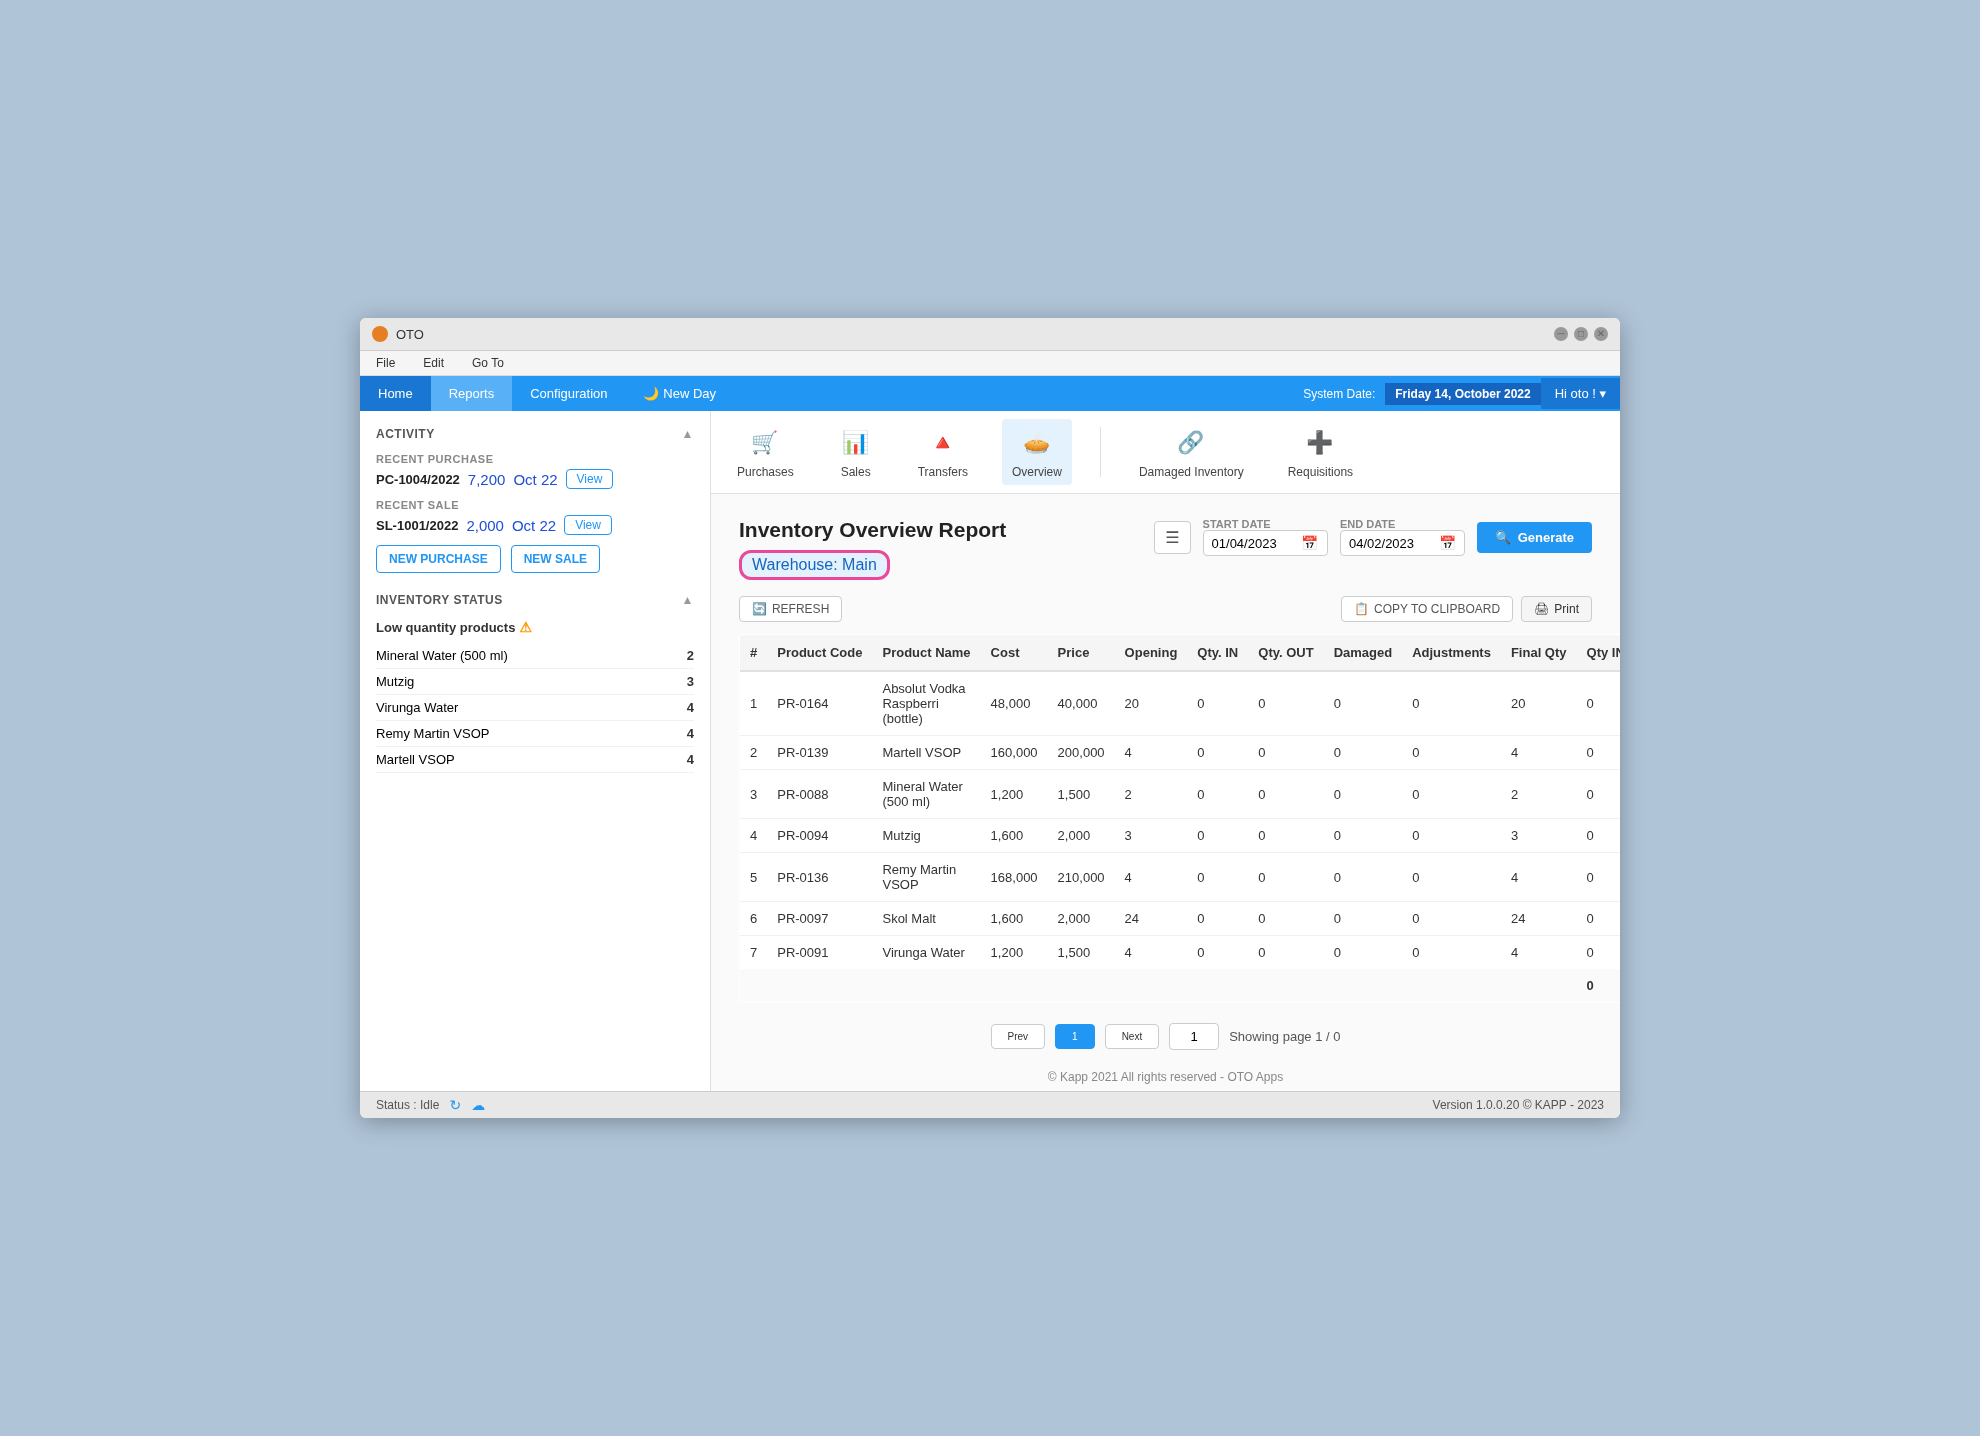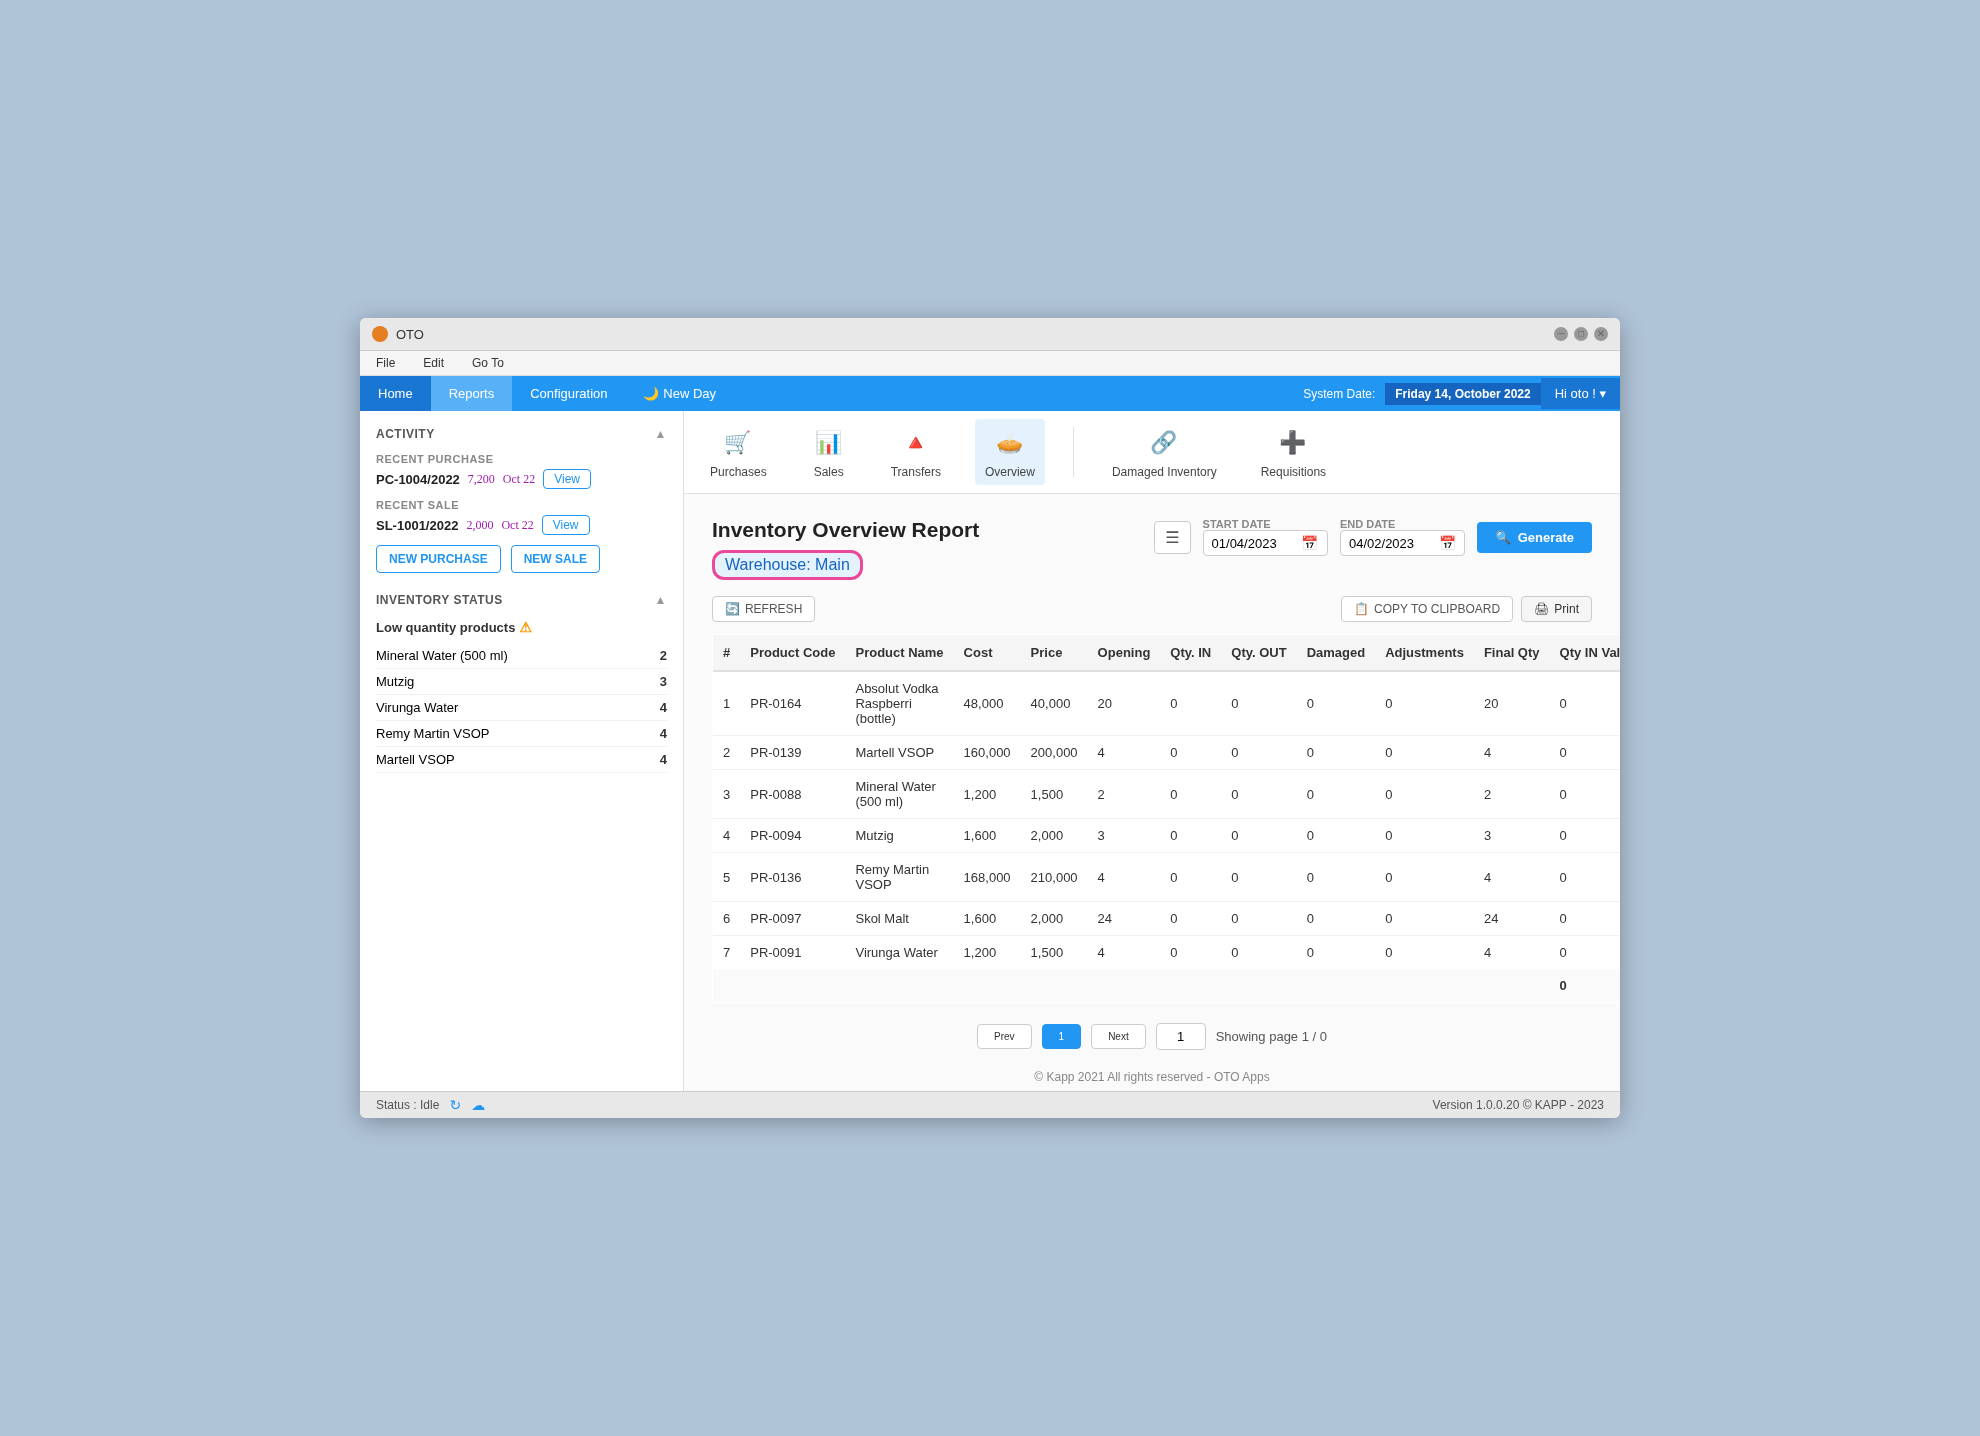--- a/index.html
+++ b/index.html
@@ -100,21 +100,21 @@
       font-size: 13px;
       display: flex;
       align-items: center;
       gap: 4px;
     }
     .content-area {
       display: flex;
       height: 680px;
     }
     .sidebar {
-      width: 324px;
+      width: 351px;
       background: #fff;
       border-right: 1px solid #e0e0e0;
       overflow-y: auto;
       padding: 16px;
     }
     .sidebar-section {
       margin-bottom: 20px;
     }
     .sidebar-section-header {
       display: flex;
@@ -128,21 +128,21 @@
     }
     .collapse-icon { color: #999; cursor: pointer; }
     .sidebar-label {
       font-size: 11px;
       color: #888;
       font-weight: bold;
       letter-spacing: 0.5px;
       margin-bottom: 4px;
     }
     .sidebar-value { font-size: 13px; color: #222; font-weight: bold; }
-    .sidebar-meta { font-size: 12px; color: #a21caf; font-family: Liberation Serif, serif; }
+    .sidebar-meta { font-size: 15px; color: #1d4ed8; }
     .sidebar-row {
       display: flex;
       align-items: center;
       gap: 8px;
       margin-bottom: 10px;
     }
     .view-btn {
       border: 1px solid #2196F3;
       color: #2196F3;
       background: #fff;

